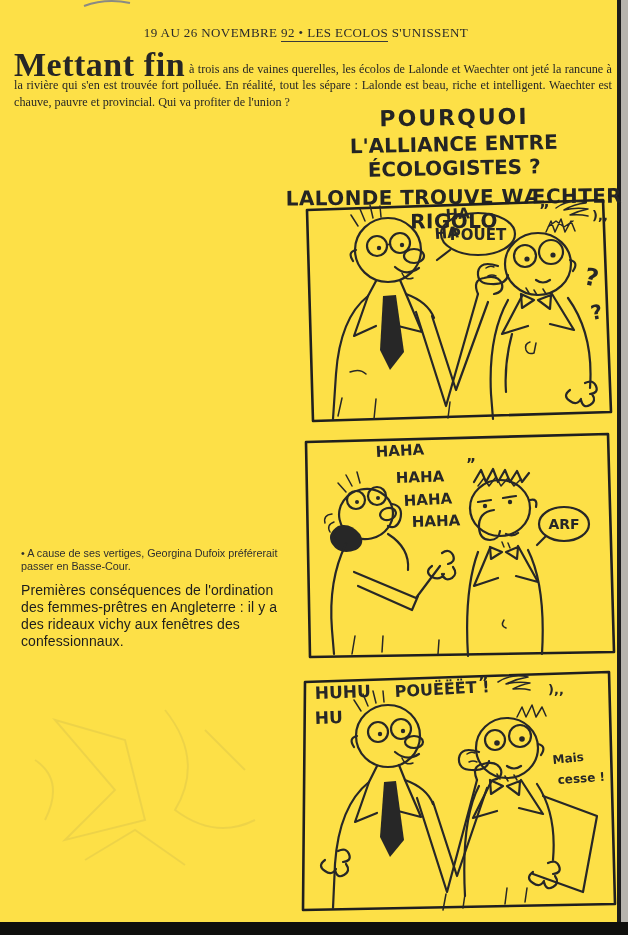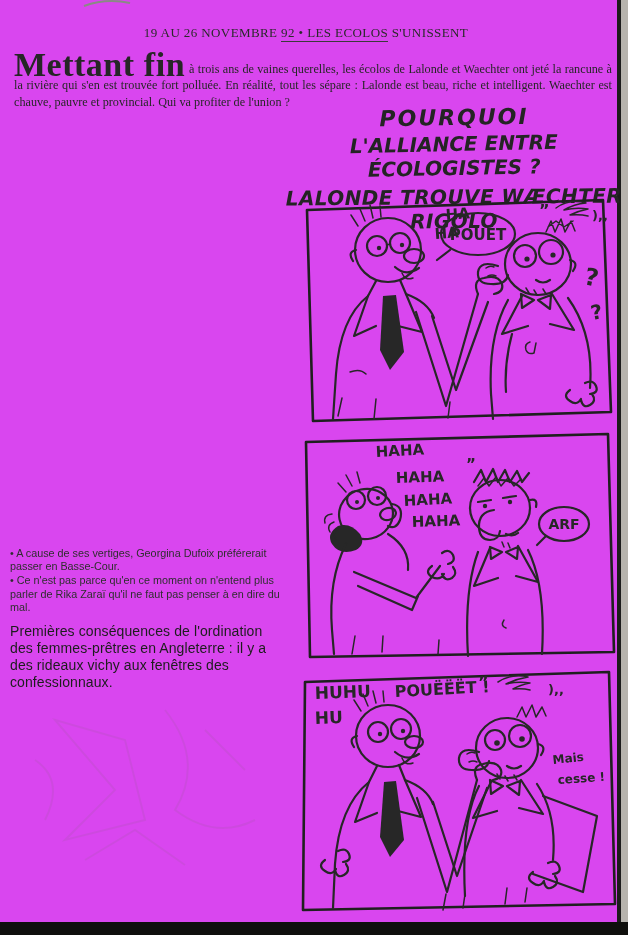--- a/index.html
+++ b/index.html
@@ -1,40 +1,40 @@
 <!DOCTYPE html>
 <html><head>
 <meta charset="utf-8">
 <style>
   html,body{margin:0;padding:0;background:#6e6e6e;}
-  .page{position:relative;width:628px;height:935px;background:#d946ef;overflow:hidden;
+  .page{position:relative;width:628px;height:935px;background:#fde047;overflow:hidden;
         font-family:"Liberation Serif",serif;color:#222;}
   
   .scan-right-grey{position:absolute;top:0;right:0;width:7px;height:935px;background:#b7b4ae;}
   .scan-right-dark{position:absolute;top:0;right:7px;width:4px;height:935px;background:#1c1c1c;}
   .scan-bottom{position:absolute;left:0;bottom:0;width:628px;height:13px;background:#0f0f0d;z-index:9;}
   .scan-curve{position:absolute;left:0;top:0;}
   
   .hdr{position:absolute;top:25px;left:0;width:612px;text-align:center;
        font-size:13px;letter-spacing:.4px;color:#2a2a2a;}
   .hdr .ul{border-bottom:1.5px solid #3a3a3a;padding-bottom:1px;}
   
   .intro{position:absolute;top:49px;left:14px;width:598px;font-size:12.2px;line-height:16.2px;
          text-align:justify;color:#262626;}
   .intro .lead{font-size:34px;font-weight:bold;line-height:0;vertical-align:-3px;
                letter-spacing:.5px;padding-right:4px;}
   
   .headline{position:absolute;left:282px;top:105px;width:344px;text-align:center;
-            font-family:"DejaVu Sans",sans-serif;font-weight:700;color:#242424;font-style:italic;}
+            font-family:"DejaVu Sans",sans-serif;font-weight:700;color:#242424;}
   .headline div{display:block;}
   .hl1{font-size:22px;letter-spacing:2px;transform:rotate(-1deg);}
   .hl2{font-size:20px;margin-top:2px;transform:rotate(-1.2deg);}
   .hl3{font-size:20px;margin-top:5px;letter-spacing:.4px;transform:rotate(-.5deg);}
   
-  .briefs{position:absolute;left:10px;top:547px;width:270px;
+  .briefs{position:absolute;left:21px;top:547px;width:270px;
           font-family:"Liberation Sans",sans-serif;font-size:10.8px;line-height:13.2px;color:#2e2e2e;}
   .briefs p{margin:0 0 1px 0;}
   .briefs em{font-style:italic;}
   .bold-note{font-size:14px;line-height:17px;font-weight:400;color:#1d1d1d;
              margin:9px 0 10px 0 !important;letter-spacing:.1px;}
   
   .panel{position:absolute;}
   .bd{fill:none;stroke:#1f1f1f;stroke-width:2.6;stroke-linejoin:round;}
   .ln{fill:none;stroke:#272727;stroke-width:2.2;stroke-linecap:round;stroke-linejoin:round;}
   .thin{stroke-width:1.5;}
@@ -241,17 +241,16 @@
       <path class="ln" d="M208 122 l-13 -6 l1 14 Z M212 122 l13 -5 l-1 14 Z"></path>
       <path class="ln" d="M196 118 L178 154 L202 147 M226 116 L248 150 L224 144"></path>
       <path class="ln" d="M184 122 Q166 156 170 232 M242 120 Q262 150 258 196"></path>
       <path class="ln" d="M248 132 L302 152 L288 228 M288 228 L238 210"></path>
       <path class="ln" d="M238 208 q-8 6 0 11 q7 5 11 -2 M249 218 q2 9 9 5 q7 -4 2 -11 M258 210 q9 -1 6 -8 q-3 -7 -11 -3"></path>
     </g>
   </svg>
 
   <div class="briefs">
     <p><span>•</span> <span>A cause de ses vertiges, Georgina Dufoix préférerait passer en Basse-Cour.</span></p>
-    <p><span>•</span> <span>Ce n'est pas parce qu'en ce moment on n'entend plus parler de Rika Zaraï qu'il ne faut pas penser à en dire du mal.</span></p>
     <p class="bold-note">Premières conséquences de l'ordination des femmes-prêtres en Angleterre : il y a des rideaux vichy aux fenêtres des confessionnaux.</p>
   </div>
 
 </div>
 
 </body></html>

